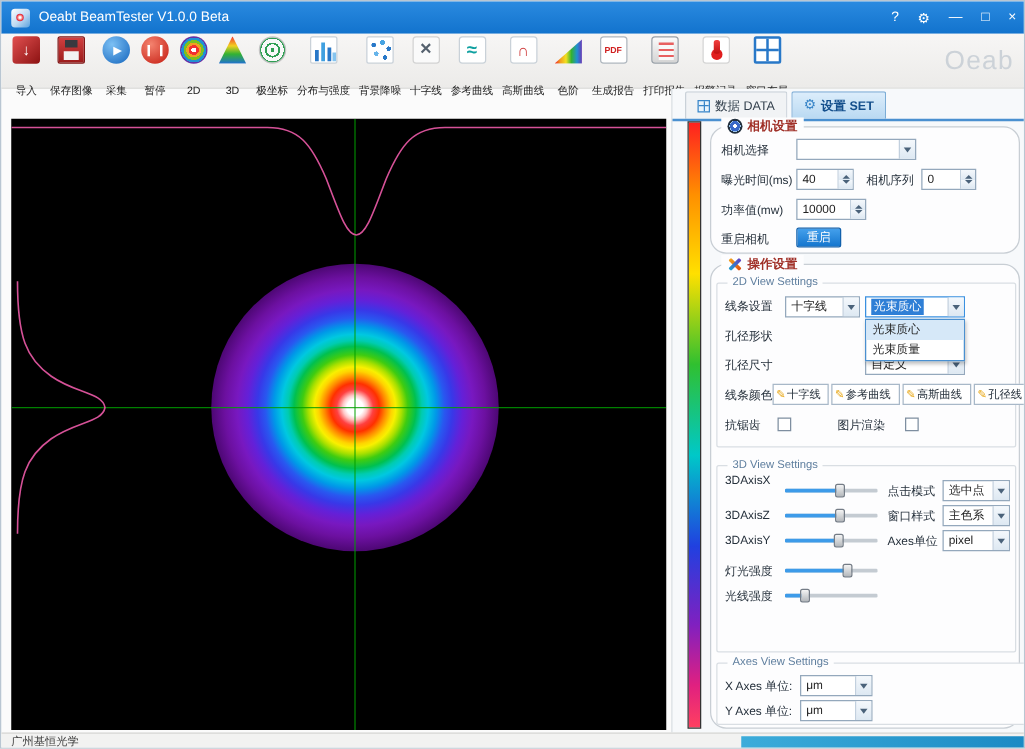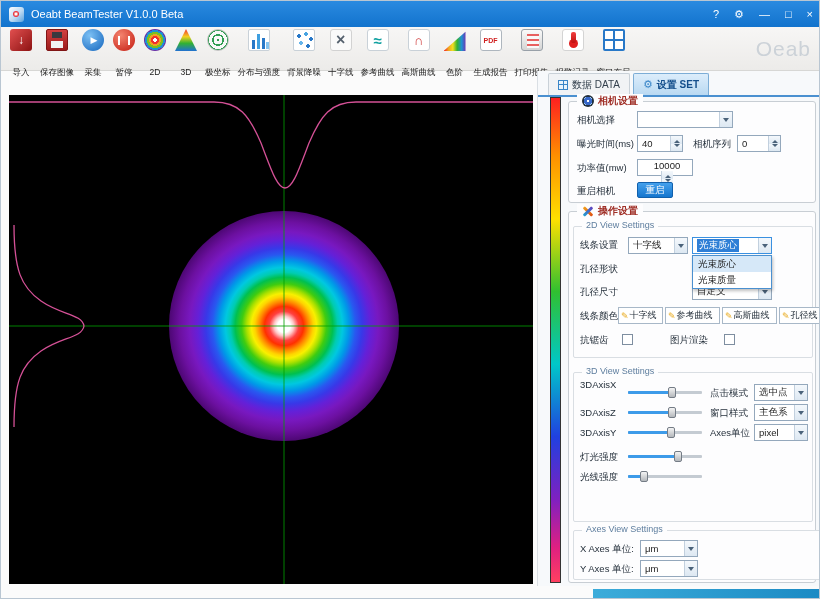--- a/index.html
+++ b/index.html
@@ -77,21 +77,21 @@
   .tabs { position:absolute; left:10px; top:2px; display:flex; gap:3px; }
   .tab { display:inline-flex; align-items:center; gap:4px; height:22px; padding:0 9px; font-size:10px; color:#33404d; background:#f1f3f5; border:1px solid #c9d1d8; border-bottom:none; border-radius:2px 2px 0 0; }
   .tab.active { background:linear-gradient(#dcedfb,#b9d9f2); border-color:#7cadd6; color:#144f8c; font-weight:bold; }
   .tab-ic { font-size:11px; line-height:1; color:#3a86c8; }
   .table-ic { width:10px; height:10px; border:1px solid #3a86c8;
     background:linear-gradient(#3a86c8,#3a86c8) 50% 0/1px 100% no-repeat,linear-gradient(#3a86c8,#3a86c8) 0 50%/100% 1px no-repeat,#eaf4fc; }
   .tabline { position:absolute; left:0; top:24px; width:284px; height:2px; background:#4a90d0; }
   .cbar { position:absolute; left:12px; top:26px; width:11px; height:486px; border:1px solid #333;
     background:linear-gradient(#ff2020,#ff9000 12%,#ffe000 25%,#30c030 40%,#00c8c8 55%,#2040e0 70%,#8020c0 83%,#e02080 93%,#ff4060); }
 
-  .gb { position:absolute; border:1px solid #c8ced4; border-radius:3px; background:#fdfdfe; }
+  .gb { position:absolute; border:1px solid #c8ced4; border-radius:13px; background:#fdfdfe; }
   .gb-legend { position:absolute; top:-8px; left:8px; background:#fdfdfe; padding:0 5px; font-size:10px; font-weight:bold; color:#a03028; display:flex; align-items:center; gap:4px; }
   .cam-ic { width:12px; height:12px; border-radius:50%; background:radial-gradient(circle,#ffffff 0 1.5px,#3868c8 1.5px 4px,#9cc6ea 4px 4.5px,#22303e 4.5px 6px); }
   .op-ic { width:12px; height:12px; position:relative; }
   .op-ic::before,.op-ic::after { content:""; position:absolute; left:0; top:5px; width:12px; height:3px; border-radius:1px; }
   .op-ic::before { background:linear-gradient(90deg,#f0a020,#e05010); transform:rotate(45deg); }
   .op-ic::after  { background:linear-gradient(90deg,#20a0d0,#6040c0); transform:rotate(-45deg); }
 
   .sub { position:absolute; border:1px solid #d9dee3; border-radius:2px; background:#fdfdfe; }
   .sub-legend { position:absolute; top:-7px; left:8px; background:#fdfdfe; padding:0 4px; font-size:9px; color:#5e7e9e; }
 
@@ -262,21 +262,21 @@
         </div>
       <span class="lbl" style="left:124px;top:36px;">相机序列</span>
       <div class="spin" style="left:168px;top:33px;width:44px;">
           <span class="cval">0</span>
           <span class="ud">
             <i class="up"></i>
             <i class="dn"></i>
           </span>
         </div>
       <span class="lbl" style="left:8px;top:60px;">功率值(mw)</span>
-      <div class="spin" style="left:68px;top:57px;width:56px;flex-direction:column;">
+      <div class="spin" style="left:68px;top:57px;width:56px;">
           <span class="cval">10000</span>
           <span class="ud">
             <i class="up"></i>
             <i class="dn"></i>
           </span>
         </div>
       <span class="lbl" style="left:8px;top:83px;">重启相机</span>
       <div class="btn-blue" style="left:68px;top:80px;width:36px;height:16px;">重启</div>
     </div>
 
@@ -388,15 +388,18 @@
           </div>
         <span class="lbl" style="left:6px;top:32px;">Y Axes 单位:</span>
         <div class="combo" style="left:66px;top:29px;width:58px;">
             <span class="cval">μm</span>
             <span class="arr"></span>
           </div>
       </div>
     </div>
   </div>
 
+  <div class="statusbar">
+    <span>广州基恒光学</span>
+  </div>
   <div class="accent"></div>
 
 </div>
 
 </body></html>

